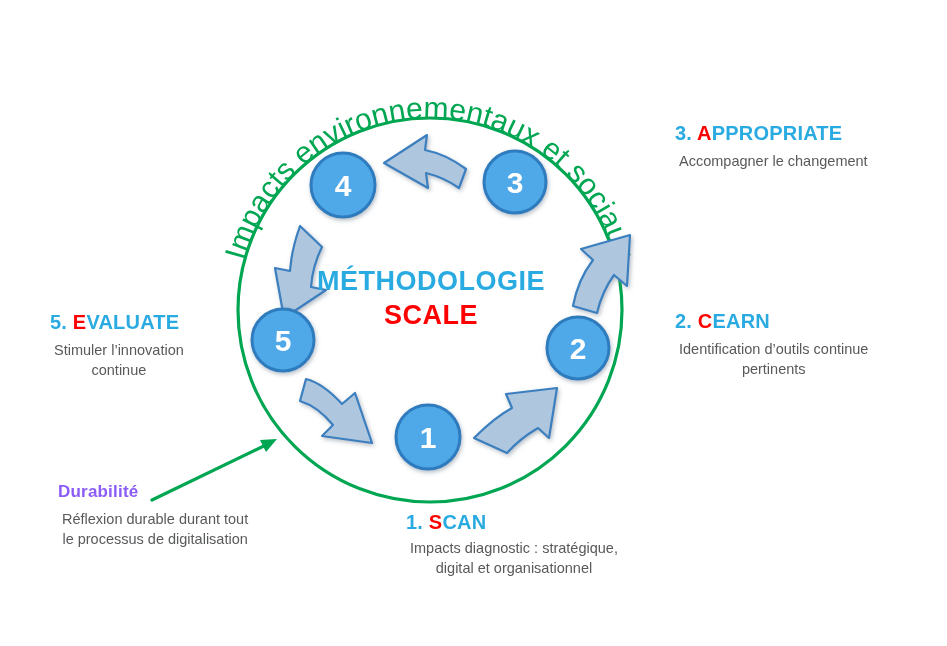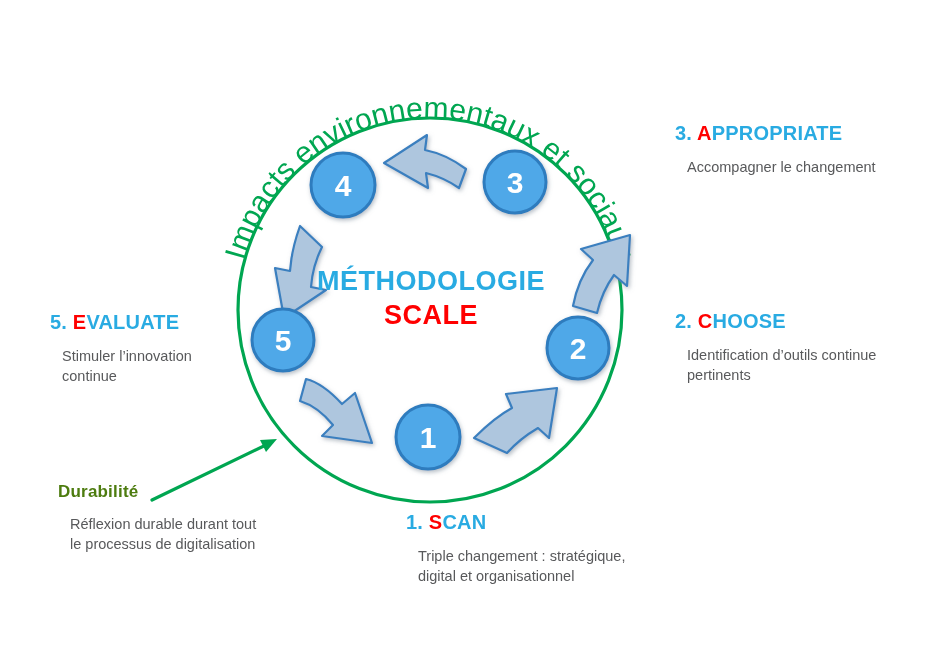--- a/index.html
+++ b/index.html
@@ -37,35 +37,36 @@
     margin: 0 0 6px 0;
     white-space: nowrap;
   }
   .callout-title .accent {
     color: #FF0000;
   }
   .callout-desc {
     font-size: 14.5px;
     color: #58595B;
     line-height: 1.38;
-    margin: 12px;
+    margin: 4px;
     white-space: pre-line;
+    text-align: center;
   }
 
   .callout.tight .callout-title { margin-bottom: 2px; }
 
   #callout-learn     { left: 52px;  top: 158px; }
   #callout-evaluate  { left: 50px;  top: 311px; }
   #callout-durabilite{ left: 58px;  top: 482px; }
   #callout-appropriate { left: 675px; top: 122px; }
   #callout-choose    { left: 675px; top: 310px; }
   #callout-scan      { left: 406px; top: 511px; }
 
   #callout-durabilite .callout-title {
-    color: #4d7c0f;
+    color: #8b5cf6;
     font-size: 17px;
     margin-bottom: 7px;
   }
 
   
 </style>
 </head>
 <body>
 
 <div id="stage">
@@ -168,24 +169,24 @@
     <div class="callout-desc">Réflexion durable durant tout
 le processus de digitalisation</div>
   </div>
 
   <div class="callout" id="callout-appropriate">
     <div class="callout-title"><span>3. </span><span class="accent">A</span><span>PPROPRIATE</span></div>
     <div class="callout-desc">Accompagner le changement</div>
   </div>
 
   <div class="callout" id="callout-choose">
-    <div class="callout-title"><span>2. </span><span class="accent">C</span><span>HOOSE</span></div>
+    <div class="callout-title"><span>2. </span><span class="accent">C</span><span>EARN</span></div>
     <div class="callout-desc">Identification d’outils continue
 pertinents</div>
   </div>
 
   <div class="callout tight" id="callout-scan">
     <div class="callout-title"><span>1. </span><span class="accent">S</span><span>CAN</span></div>
-    <div class="callout-desc">Triple changement : stratégique,
+    <div class="callout-desc">Impacts diagnostic : stratégique,
 digital et organisationnel</div>
   </div>
 
 </div>
 
 </body></html>

